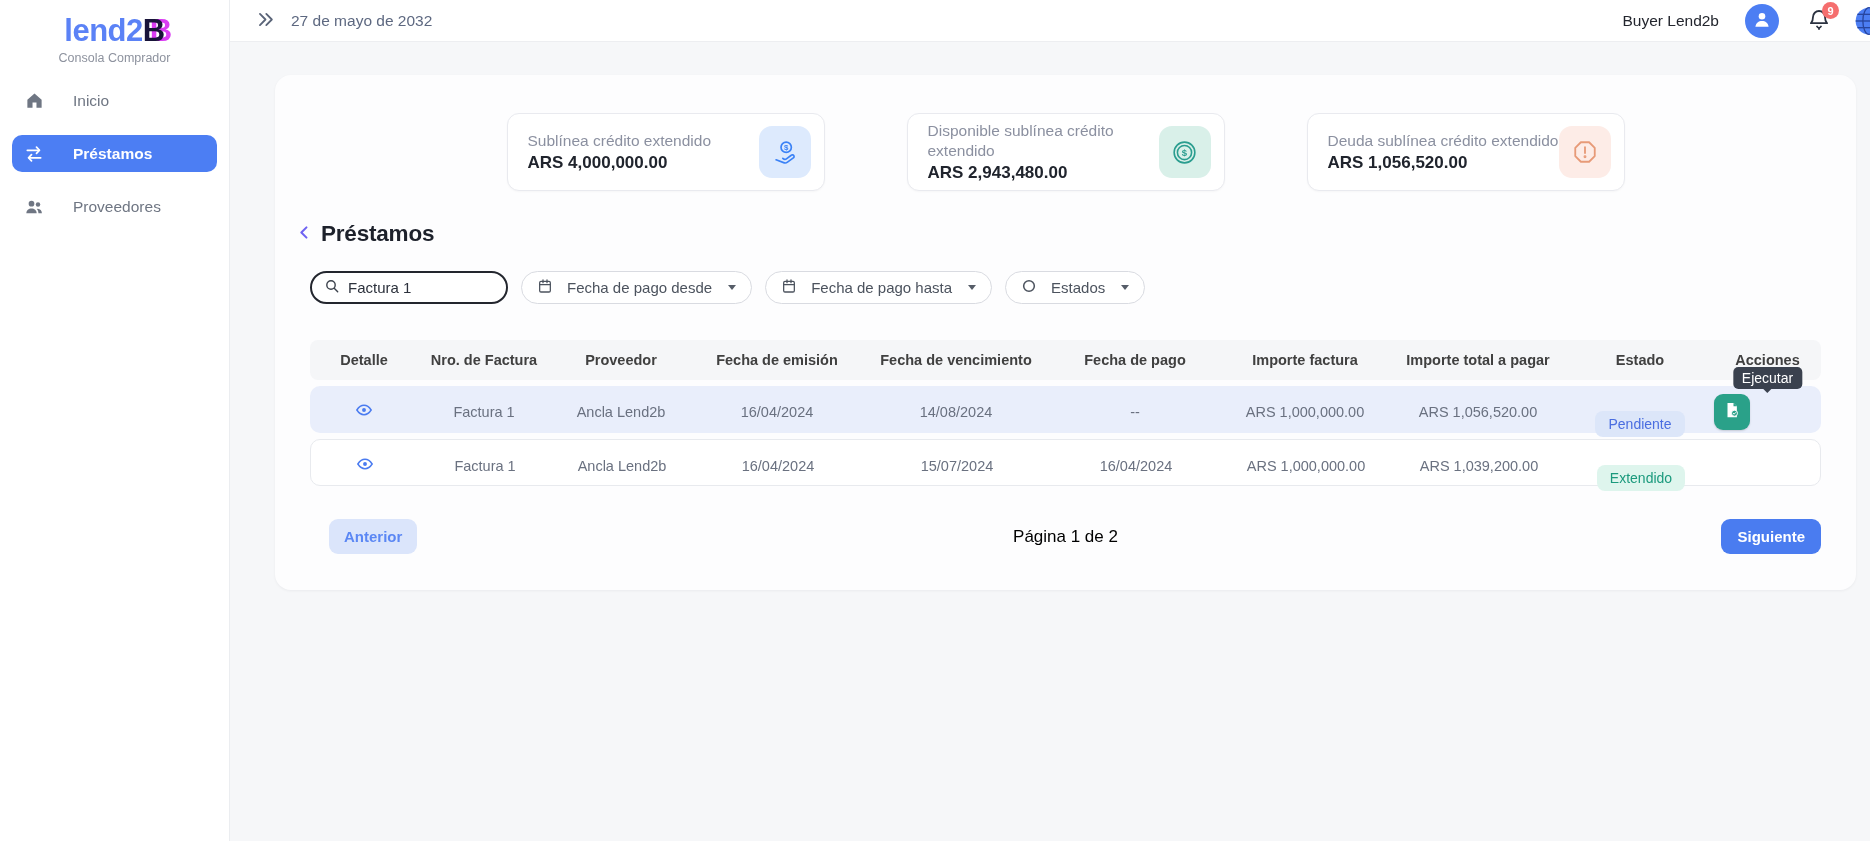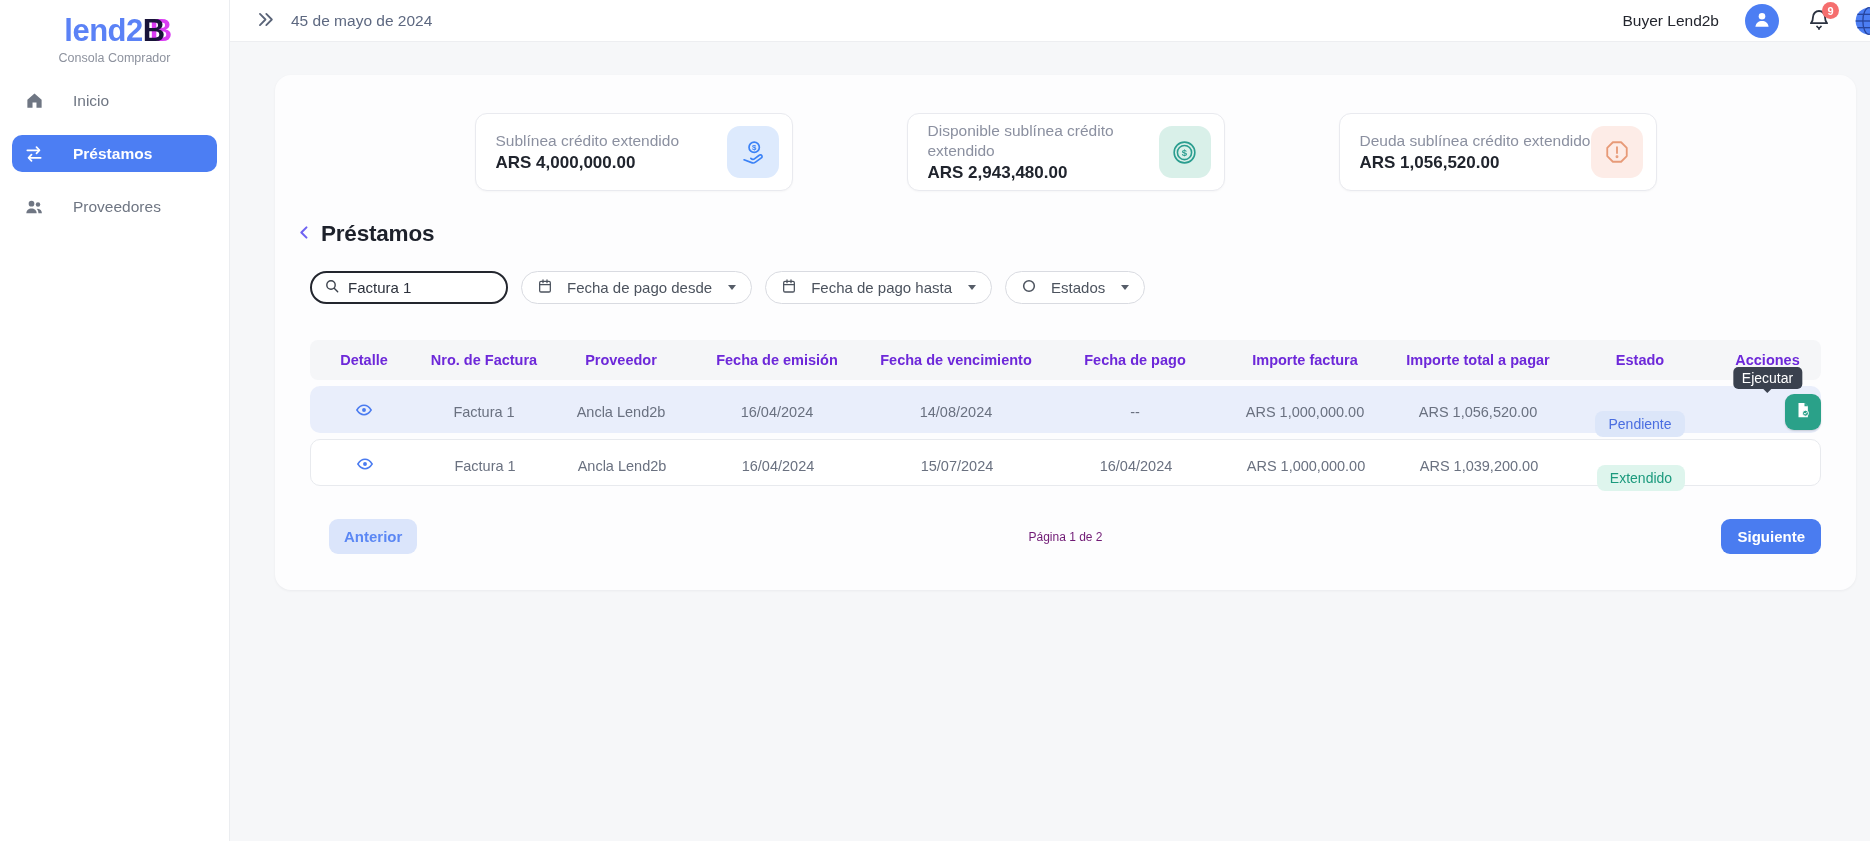--- a/index.html
+++ b/index.html
@@ -36,21 +36,21 @@
   .notif-badge { position:absolute; top:-5px; right:-8px; min-width:17px; height:17px; border-radius:9px;
                  background:#f56e6e; color:#fff; font-size:11px; display:flex; align-items:center;
                  justify-content:center; padding:0 3px; font-weight:600; }
   .globe { margin-left:22px; margin-right:-15px; display:flex; }
 
   
   .content { flex:1; background:#f6f7f9; padding:33px 14px 0 45px; }
   .panel { width:1581px; height:515px; background:#fdfdfe; border-radius:16px; box-shadow:0 1px 3px rgba(20,24,40,.05); }
 
   
-  .cards { display:flex; justify-content:center; gap:114px; padding-top:38px; }
+  .cards { display:flex; justify-content:center; gap:82px; padding-top:38px; }
   .card { width:318px; height:78px; background:#fff; border:1px solid #e9eaef; border-radius:12px;
           display:flex; align-items:center; justify-content:space-between; padding:0 13px 0 20px;
           box-shadow:0 1px 2px rgba(0,0,0,.03); }
   .card-label { font-size:15.5px; color:#8b90a0; line-height:1.25; }
   .card-value { font-size:17px; color:#20242d; font-weight:700; margin-top:3px; }
   .card-icon { width:52px; height:52px; border-radius:13px; display:flex; align-items:center; justify-content:center; flex:none; }
   .ci-blue { background:#ddeafd; } .ci-green { background:#d9f0e9; } .ci-red { background:#fdece7; }
 
   
   .page-head { display:flex; align-items:center; gap:7px; margin:30px 0 0 20px; }
@@ -63,42 +63,42 @@
                 border-radius:17px; padding:0 12px; background:#fff; }
   .search-box input { border:none; outline:none; font-size:15px; color:#2c313c; width:134px; background:transparent; font-family:inherit; }
   .pill { display:flex; align-items:center; gap:14px; height:33px; padding:0 15px; border:1px solid #d9dbe1;
           border-radius:17px; background:#fff; font-size:15px; color:#4c535e; font-family:inherit; cursor:pointer; }
   .caret { width:0; height:0; border-left:4.5px solid transparent; border-right:4.5px solid transparent;
            border-top:5px solid #565d68; margin-left:2px; }
 
   
   .table { margin:36px 35px 0; }
   .trow { display:grid; grid-template-columns:108px 132px 142px 170px 188px 170px 170px 176px 148px 107px; align-items:center; }
-  .thead { height:40px; background:#f5f6f8; border-radius:8px; font-weight:700; font-size:14.5px; color:#6d28d9; }
+  .thead { height:40px; background:#f5f6f8; border-radius:8px; font-weight:700; font-size:14.5px; color:#404040; }
   .td, .th { text-align:center; }
   .row { height:47px; border-radius:10px; margin-top:6px; font-size:14.5px; color:#6a7180; }
   .row-hl { background:#e9eefb; }
   .row-plain { background:#fff; border:1px solid #e8eaee; }
   .eye-btn { background:none; border:none; display:inline-flex; cursor:pointer; vertical-align:middle; }
   .badge-st { display:inline-block; padding:5px 13px; border-radius:8px; font-size:14px; font-weight:500;margin-top:25px; }
   .st-blue { background:#dce6f9; color:#4a6de0; }
   .st-green { background:#def5ed; color:#1b9a7d; }
-  .td-actions { position:relative; display:flex; justify-content:flex-end; }
+  .td-actions { position:relative; display:flex; justify-content:flex-start; }
   .exec-btn { width:36px; height:36px; border-radius:9px; background:#2aa189; border:none; display:flex;
               align-items:center; justify-content:center; cursor:pointer; box-shadow:0 1px 2px rgba(0,0,0,.15); }
   .tooltip { position:absolute; top:-27px; left:50%; transform:translateX(-50%); background:#3a414e; color:#fff;
              font-size:14px; padding:3px 9px; border-radius:5px; white-space:nowrap; z-index:5; }
   .tooltip::after { content:""; position:absolute; top:100%; left:50%; transform:translateX(-50%);
                     border:4px solid transparent; border-top-color:#3a414e; }
 
   
   .pagination { display:flex; align-items:center; margin:33px 35px 0; position:relative;padding-left:19px; }
   .pg-prev { background:#dbe5fb; color:#5b87f4; border:none; border-radius:9px; padding:9px 15px; font-size:15px;
              font-weight:600; font-family:inherit; cursor:pointer; }
-  .pg-info { position:absolute; left:50%; transform:translateX(-50%); font-size:12px; color:#701a75; }
+  .pg-info { position:absolute; left:50%; transform:translateX(-50%); font-size:17px; color:#000000; }
   .pg-next { margin-left:auto; background:#4a7cf0; color:#fff; border:none; border-radius:9px; padding:9px 16px;
              font-size:15px; font-weight:600; font-family:inherit; cursor:pointer; }
 </style>
 </head>
 <body>
 
 <div class="app">
 
   <aside class="sidebar">
     <div class="brand">
@@ -145,21 +145,21 @@
 
     <header class="topbar">
       <button class="collapse-btn">
         <span>
           <svg width="19" height="19" viewBox="0 0 24 24" fill="none" stroke="#5a6478" stroke-width="2.3" stroke-linecap="round" stroke-linejoin="round">
               <path d="M5 5l7 7-7 7"></path>
               <path d="M13 5l7 7-7 7"></path>
             </svg>
         </span>
       </button>
-      <span class="top-date">45 de mayo de 2024</span>
+      <span class="top-date">27 de mayo de 2032</span>
       <div class="top-right">
         <span class="user-label">Buyer Lend2b</span>
         <button class="avatar">
           <span>
             <svg width="22" height="22" viewBox="0 0 24 24" fill="#ffffff">
                 <circle cx="12" cy="9" r="3.6"></circle>
                 <path d="M4.8 20.5c.5-4.2 3.5-6.3 7.2-6.3s6.7 2.1 7.2 6.3z"></path>
               </svg>
           </span>
         </button>

